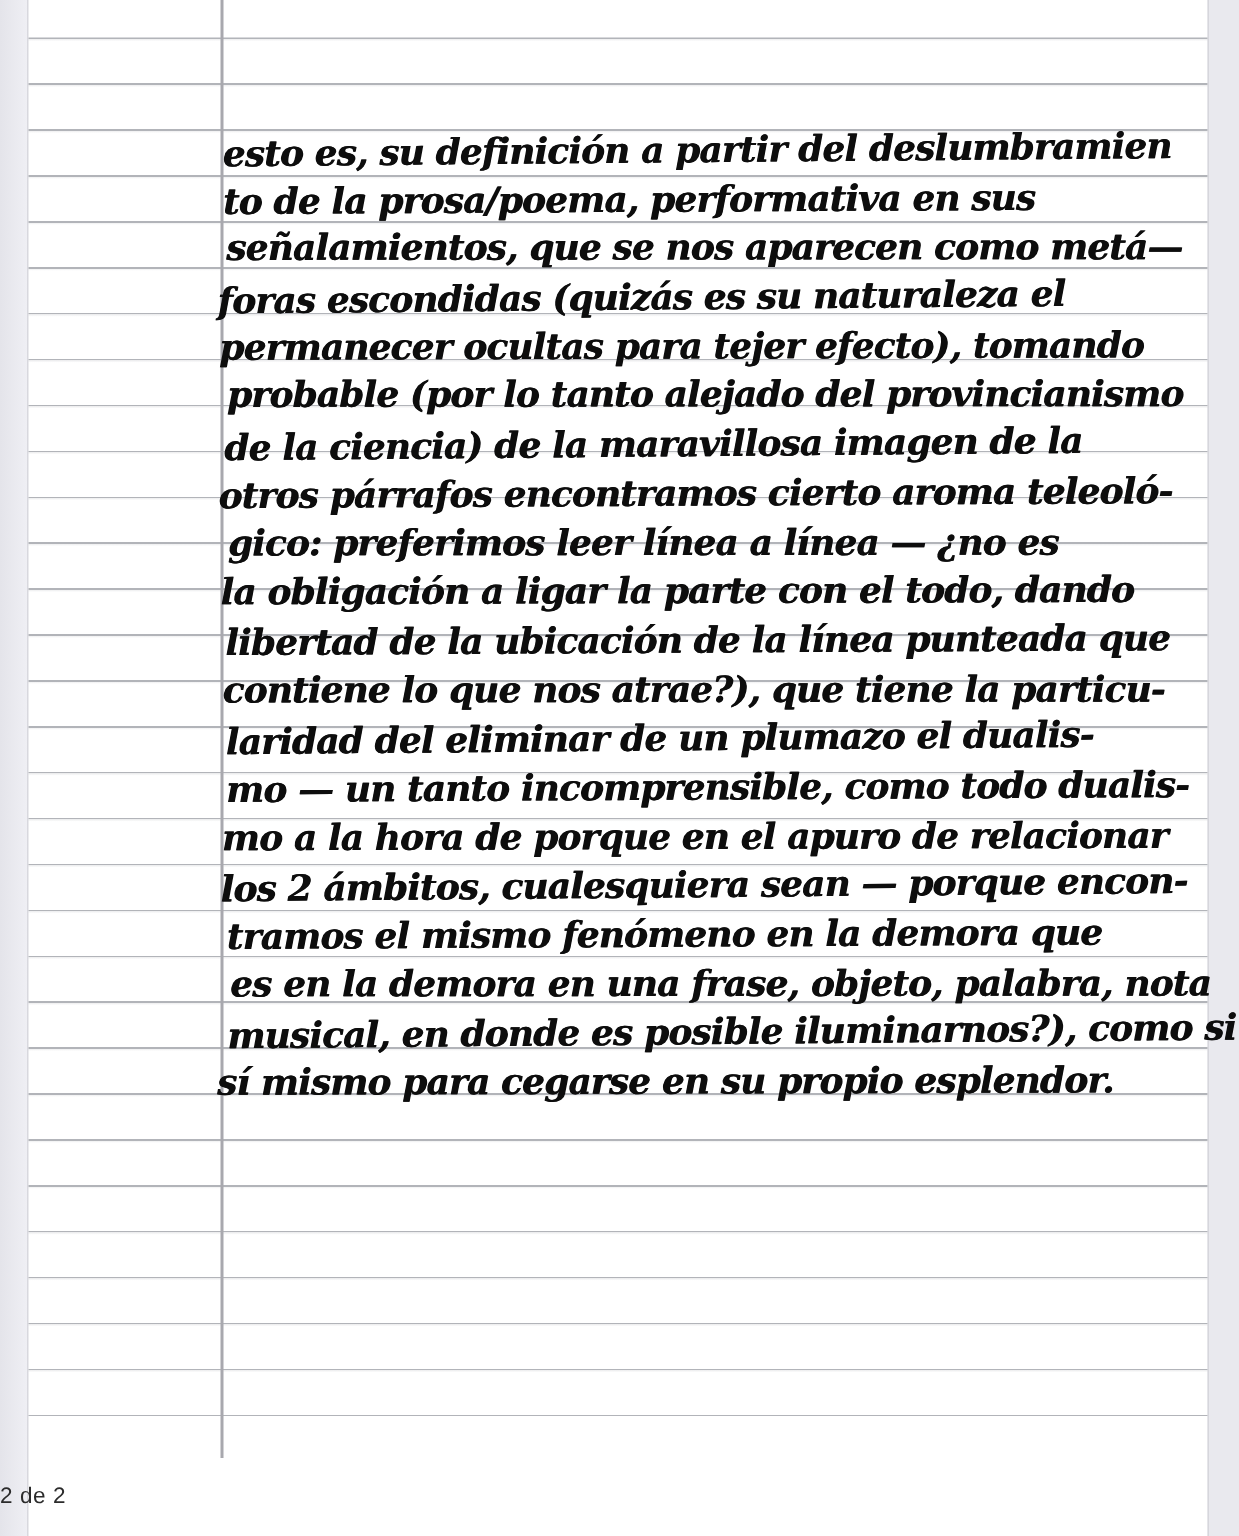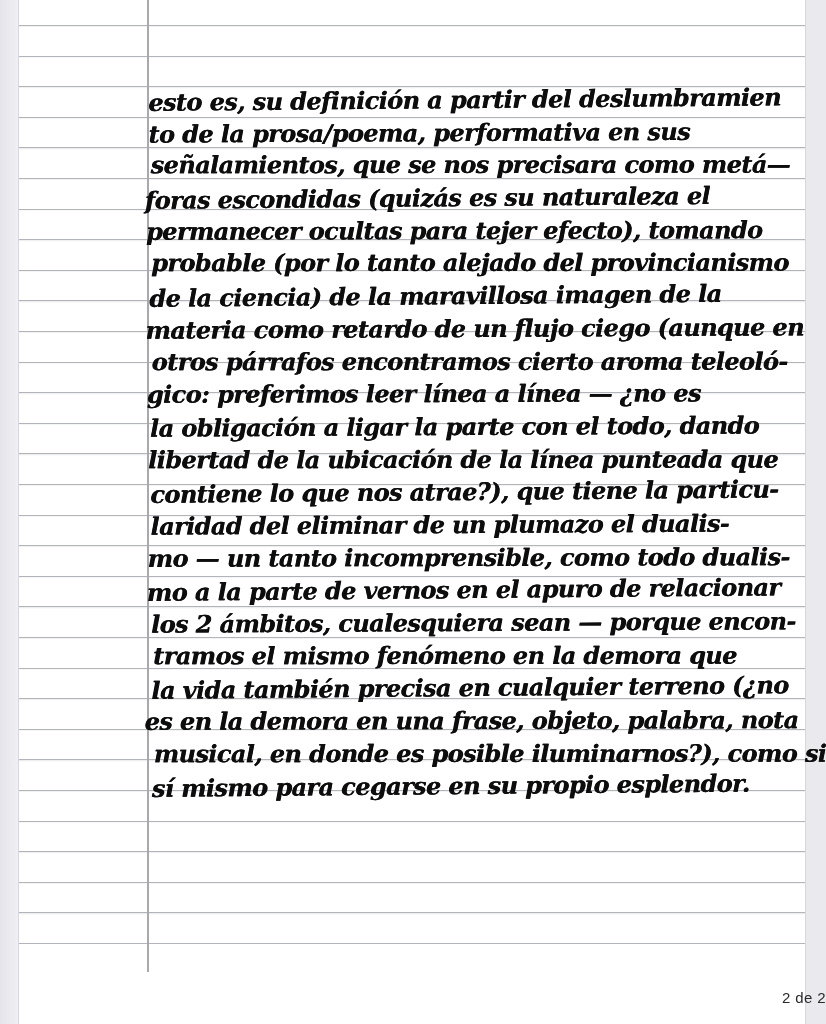--- a/index.html
+++ b/index.html
@@ -61,55 +61,53 @@
     text-shadow: 0.4px 0 0 currentColor;
   }
   .hw-line:nth-child(3n)   { transform: rotate(0.25deg) translateX(2px); }
   .hw-line:nth-child(3n+1) { transform: rotate(-0.2deg); }
   .hw-line:nth-child(4n)   { margin-left: -4px; }
   .hw-line:nth-child(5n)   { transform: rotate(0.15deg) translateX(-3px); }
   .footer {
     position: absolute;
     left: 0; top: 989px;
     width: 826px;
-    text-align: right;
+    text-align: left;
     font-size: 15px;
     letter-spacing: 0.4px;
     color: #2b2b2b;
     font-family: "Liberation Sans", sans-serif;
   }
 </style>
 </head>
 <body>
 
 <div class="screen">
   <div class="edge-left"></div>
   <div class="edge-right"></div>
   <div class="rules"></div>
   <div class="margin-line"></div>
 
   <div class="manuscript">
       <div class="hw-line">esto es, su definición a partir del deslumbramien</div>
       <div class="hw-line">to de la prosa/poema, performativa en sus</div>
-      <div class="hw-line">señalamientos, que se nos precisara como metá—</div>
+      <div class="hw-line">señalamientos, que se nos aparecen como metá—</div>
       <div class="hw-line">foras escondidas (quizás es su naturaleza el</div>
       <div class="hw-line">permanecer ocultas para tejer efecto), tomando</div>
       <div class="hw-line">probable (por lo tanto alejado del provincianismo</div>
       <div class="hw-line">de la ciencia) de la maravillosa imagen de la</div>
-      <div class="hw-line">materia como retardo de un flujo ciego (aunque en</div>
       <div class="hw-line">otros párrafos encontramos cierto aroma teleoló-</div>
       <div class="hw-line">gico: preferimos leer línea a línea — ¿no es</div>
       <div class="hw-line">la obligación a ligar la parte con el todo, dando</div>
       <div class="hw-line">libertad de la ubicación de la línea punteada que</div>
       <div class="hw-line">contiene lo que nos atrae?), que tiene la particu-</div>
       <div class="hw-line">laridad del eliminar de un plumazo el dualis-</div>
       <div class="hw-line">mo — un tanto incomprensible, como todo dualis-</div>
-      <div class="hw-line">mo a la parte de vernos en el apuro de relacionar</div>
+      <div class="hw-line">mo a la hora de porque en el apuro de relacionar</div>
       <div class="hw-line">los 2 ámbitos, cualesquiera sean — porque encon-</div>
       <div class="hw-line">tramos el mismo fenómeno en la demora que</div>
-      <div class="hw-line">la vida también precisa en cualquier terreno (¿no</div>
       <div class="hw-line">es en la demora en una frase, objeto, palabra, nota</div>
       <div class="hw-line">musical, en donde es posible iluminarnos?), como si</div>
       <div class="hw-line">sí mismo para cegarse en su propio esplendor.</div>
     </div>
 
   <div class="footer">2 de 2</div>
 </div>
 
 </body></html>

